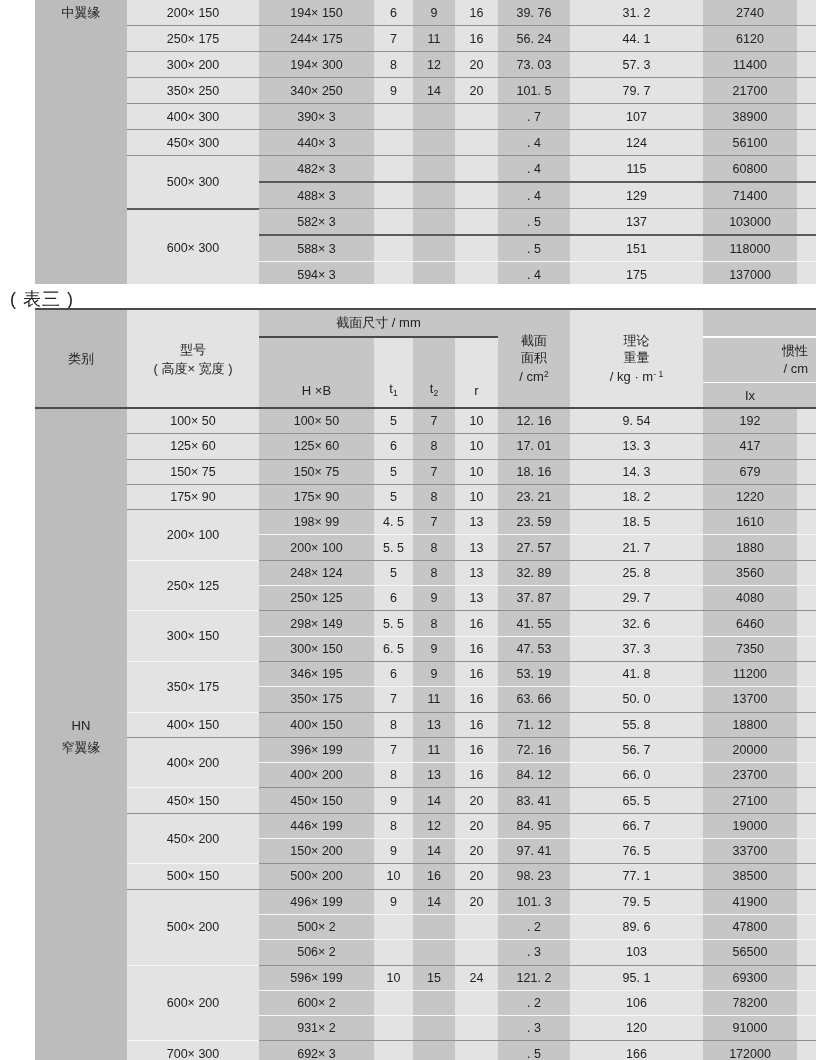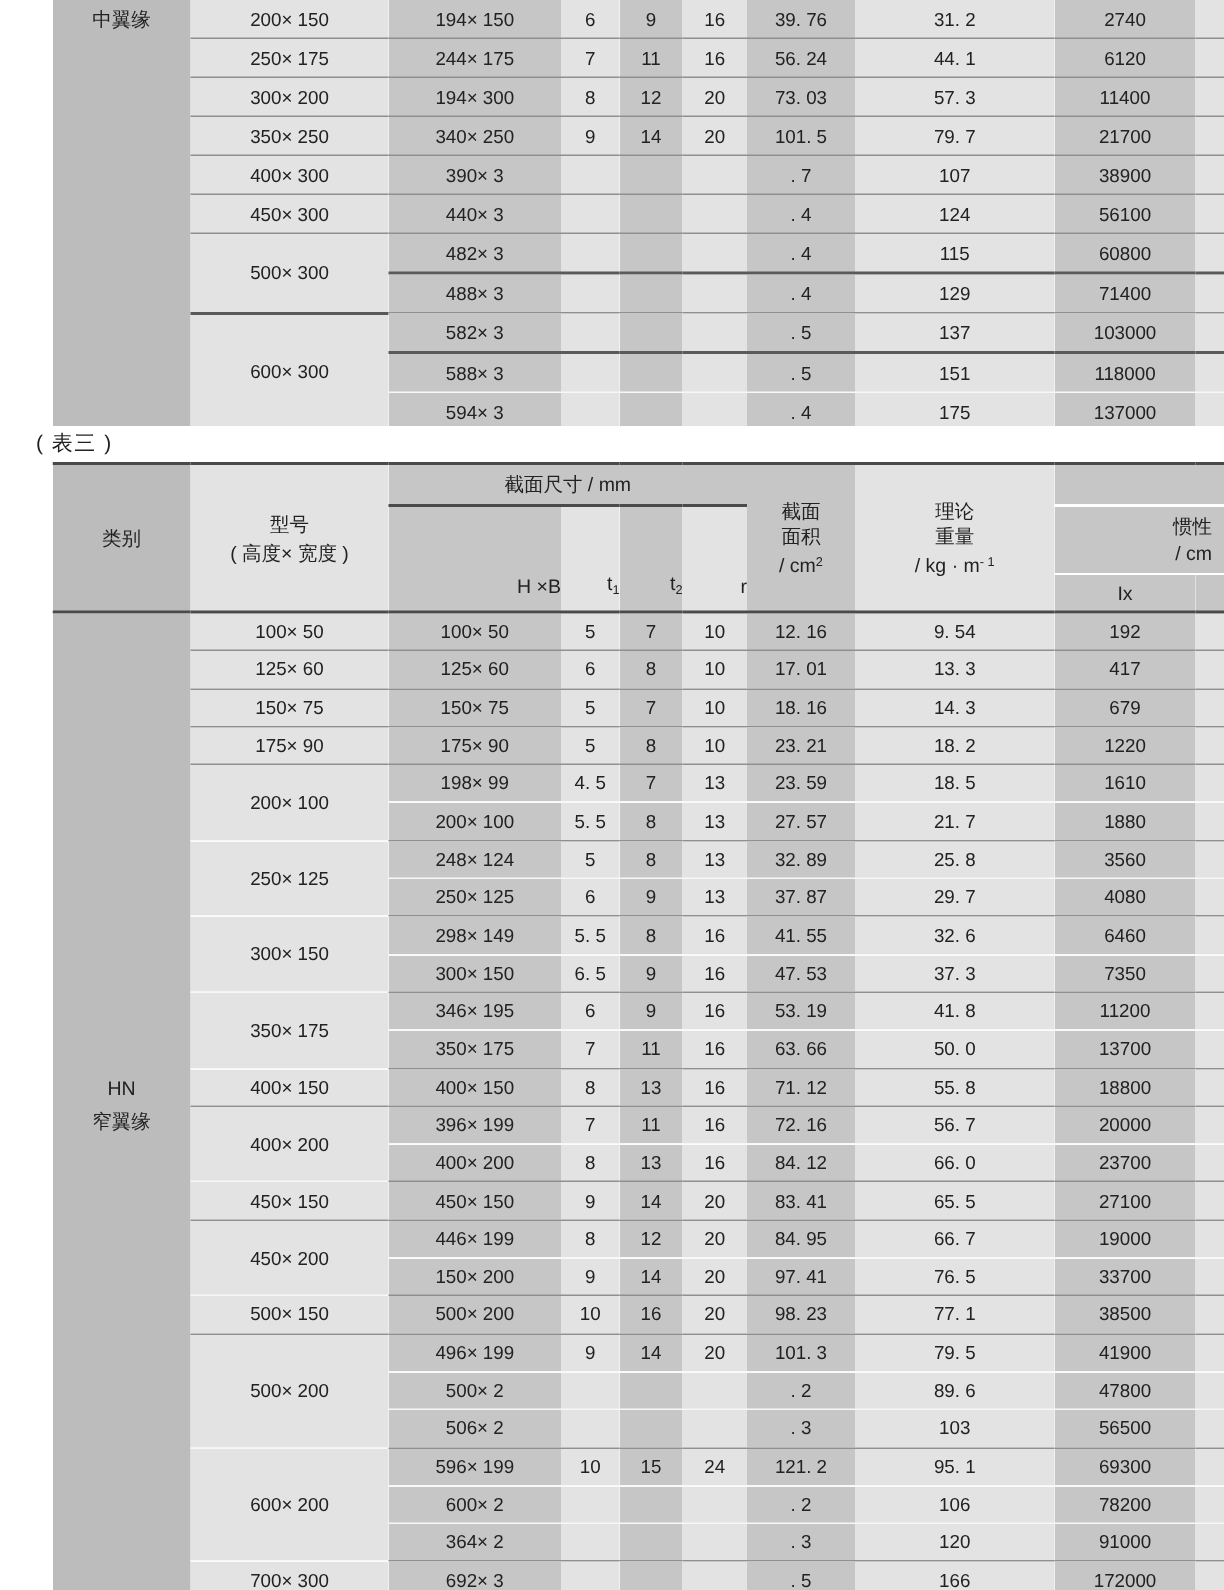--- a/index.html
+++ b/index.html
@@ -51,32 +51,32 @@
   #table1 tbody td{height:25px;}
   
   #table2{border-top:2px solid var(--line-header);}
   #table2 tbody td{height:24.3px;}
   #table2 thead td{font-size:13px;}
   .h1row td{height:26px;margin-top:28px;}
   .h2row td{height:44px;}
   .h3row td{height:24px;}
   .h-band{border-bottom:2px solid var(--line-header);}
   .h-rs3{border-bottom:2px solid var(--line-header);}
-  .h-rs2{border-bottom:2px solid var(--line-header);vertical-align:bottom;padding-bottom:9px;text-align:right;}
+  .h-rs2{border-bottom:2px solid var(--line-header);vertical-align:bottom;padding-bottom:9px;}
   .h-model div{line-height:19px;}
   .h-multiline div{line-height:17px;}
   .h-band-empty{border-bottom:2px solid #ffffff;}
   .h-inertia{text-align:right;padding-right:8px;}
   .h-inertia div{line-height:18px;}
   .h-ix{border-top:1px solid #ffffff;border-bottom:2px solid var(--line-header);}
   .h-tail{border-bottom:2px solid var(--line-header);}
   sub{font-size:8.5px;vertical-align:-3px;}
   sup{font-size:8.5px;vertical-align:4px;}
   .t1wrap{position:absolute;left:35px;top:0;width:781px;height:284px;overflow:hidden;}
-  .note{position:absolute;left:24px;top:287px;font-size:14px;letter-spacing:1px;}
+  .note{position:absolute;left:10px;top:287px;font-size:18px;letter-spacing:1px;}
   .t2wrap{position:absolute;left:35px;top:308px;width:781px;height:752px;overflow:hidden;}
 </style>
 </head>
 <body>
 
 <div class="page">
 
   <div class="t1wrap">
     <table id="table1">
       <colgroup>
@@ -522,21 +522,21 @@
             <td class="c-hb">600× 2</td>
             <td class="c-t1"></td>
             <td class="c-t2"></td>
             <td class="c-r"></td>
             <td class="c-area">. 2</td>
             <td class="c-wt">106</td>
             <td class="c-ix">78200</td>
             <td class="c-tail"></td>
           </tr>
           <tr class="group-end">
-            <td class="c-hb">364× 2</td>
+            <td class="c-hb">931× 2</td>
             <td class="c-t1"></td>
             <td class="c-t2"></td>
             <td class="c-r"></td>
             <td class="c-area">. 3</td>
             <td class="c-wt">120</td>
             <td class="c-ix">91000</td>
             <td class="c-tail"></td>
           </tr>
           <tr class="group-end table-end">
             <td class="c-model model-cell" rowspan="1">700× 300</td>

